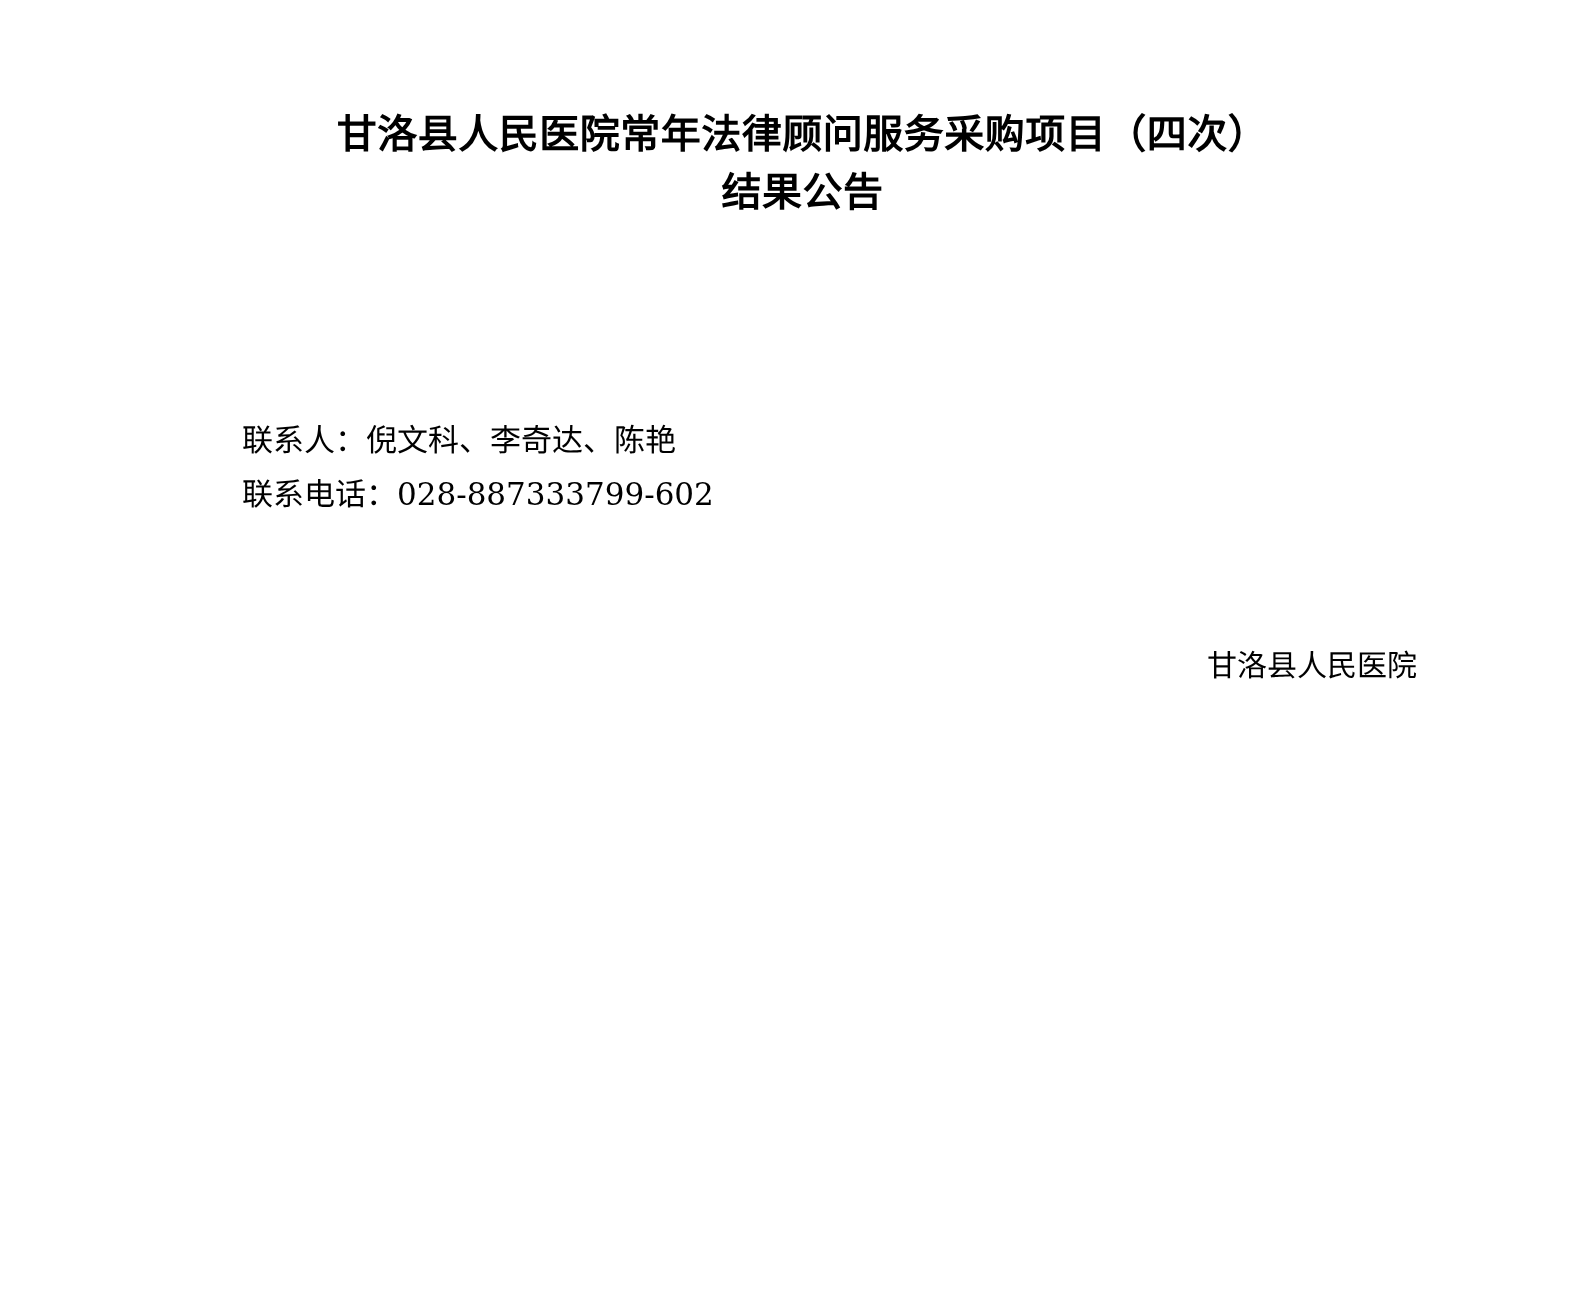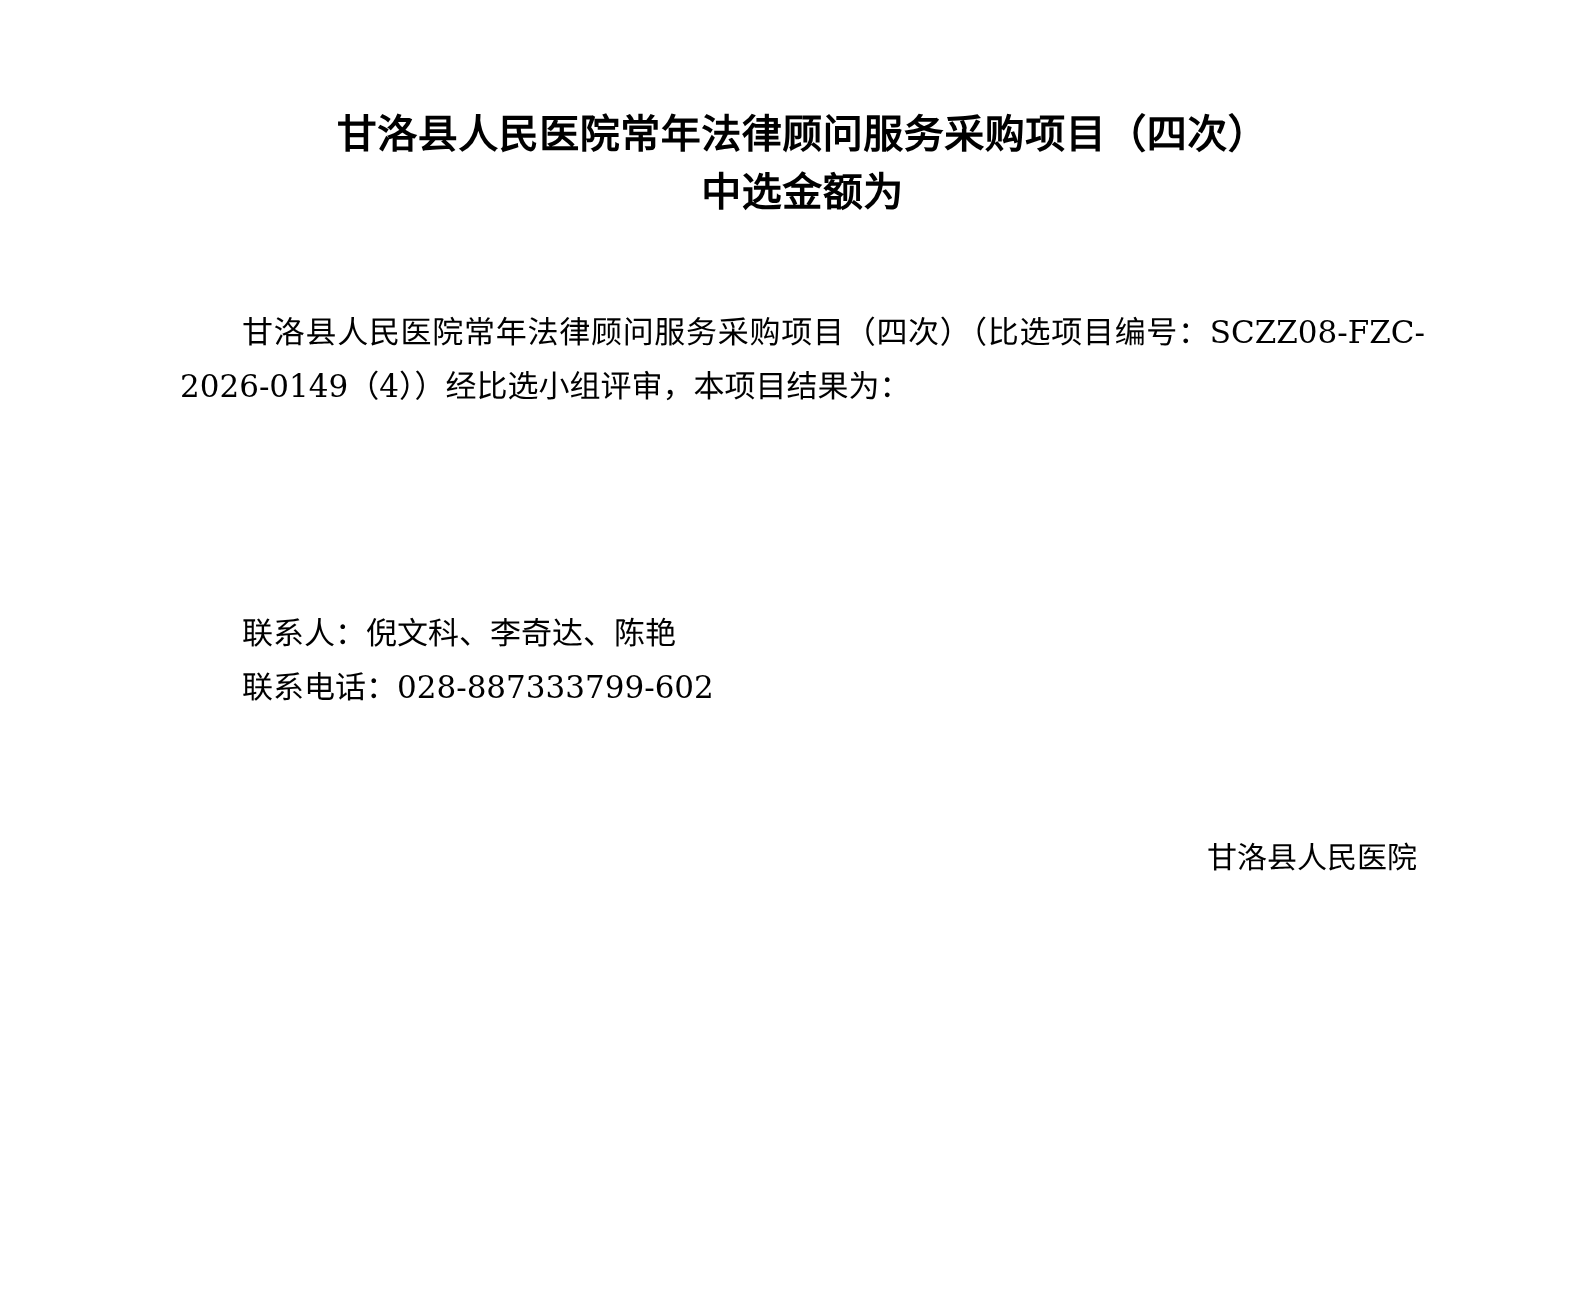--- a/index.html
+++ b/index.html
@@ -71,26 +71,23 @@
   }
 </style>
 </head>
 <body>
 
 <div class="page">
   <div class="doc-body">
 
     <div class="title-block">
       <div class="title-line">甘洛县人民医院常年法律顾问服务采购项目（四次）</div>
-      <div class="title-line">中选金额为</div>
+      <div class="title-line">结果公告</div>
     </div>
 
-    <div class="block-intro">
-      <p class="para indent">甘洛县人民医院常年法律顾问服务采购项目（四次）（比选项目编号：SCZZ08-FZC-2026-0149（4））经比选小组评审，本项目结果为：</p>
-    </div>
 
     <div class="spacer-lg"></div>
 
 
     <div class="spacer-xl"></div>
 
     <div class="contact-block">
       <p class="para indent">联系人：倪文科、李奇达、陈艳</p>
       <p class="para indent">联系电话：028-887333799-602</p>
     </div>

